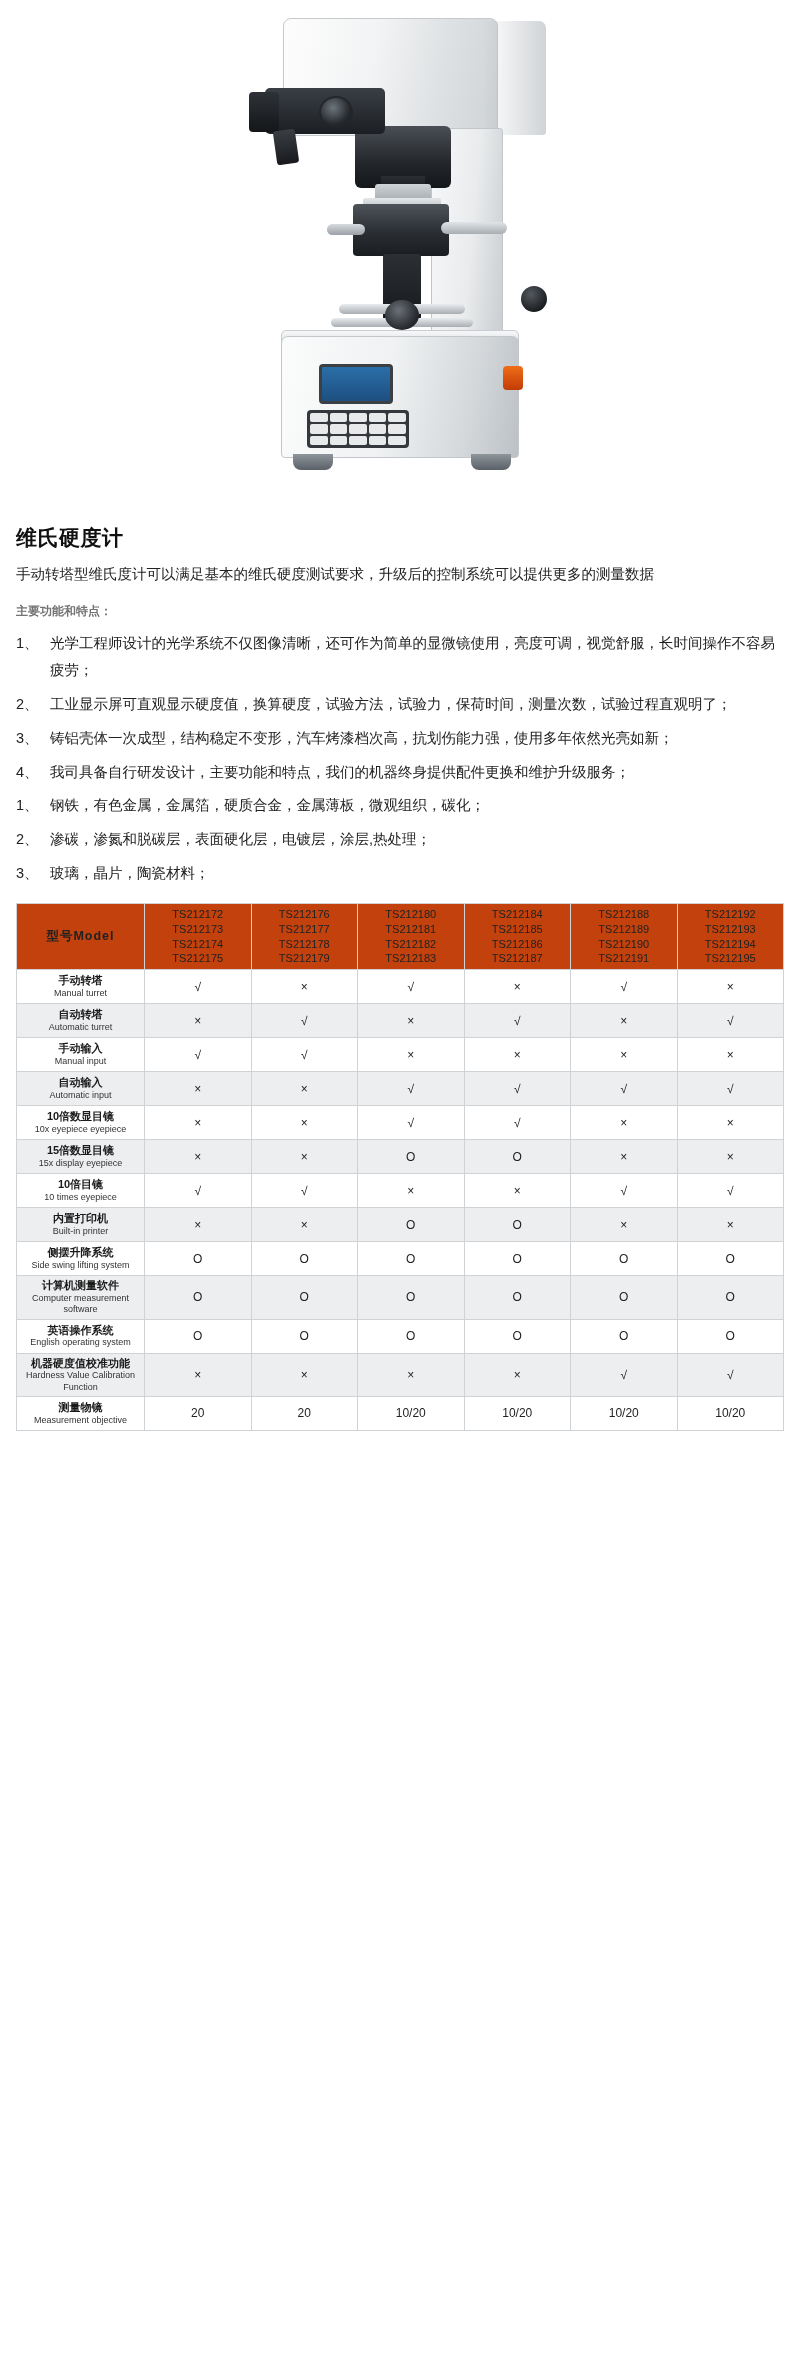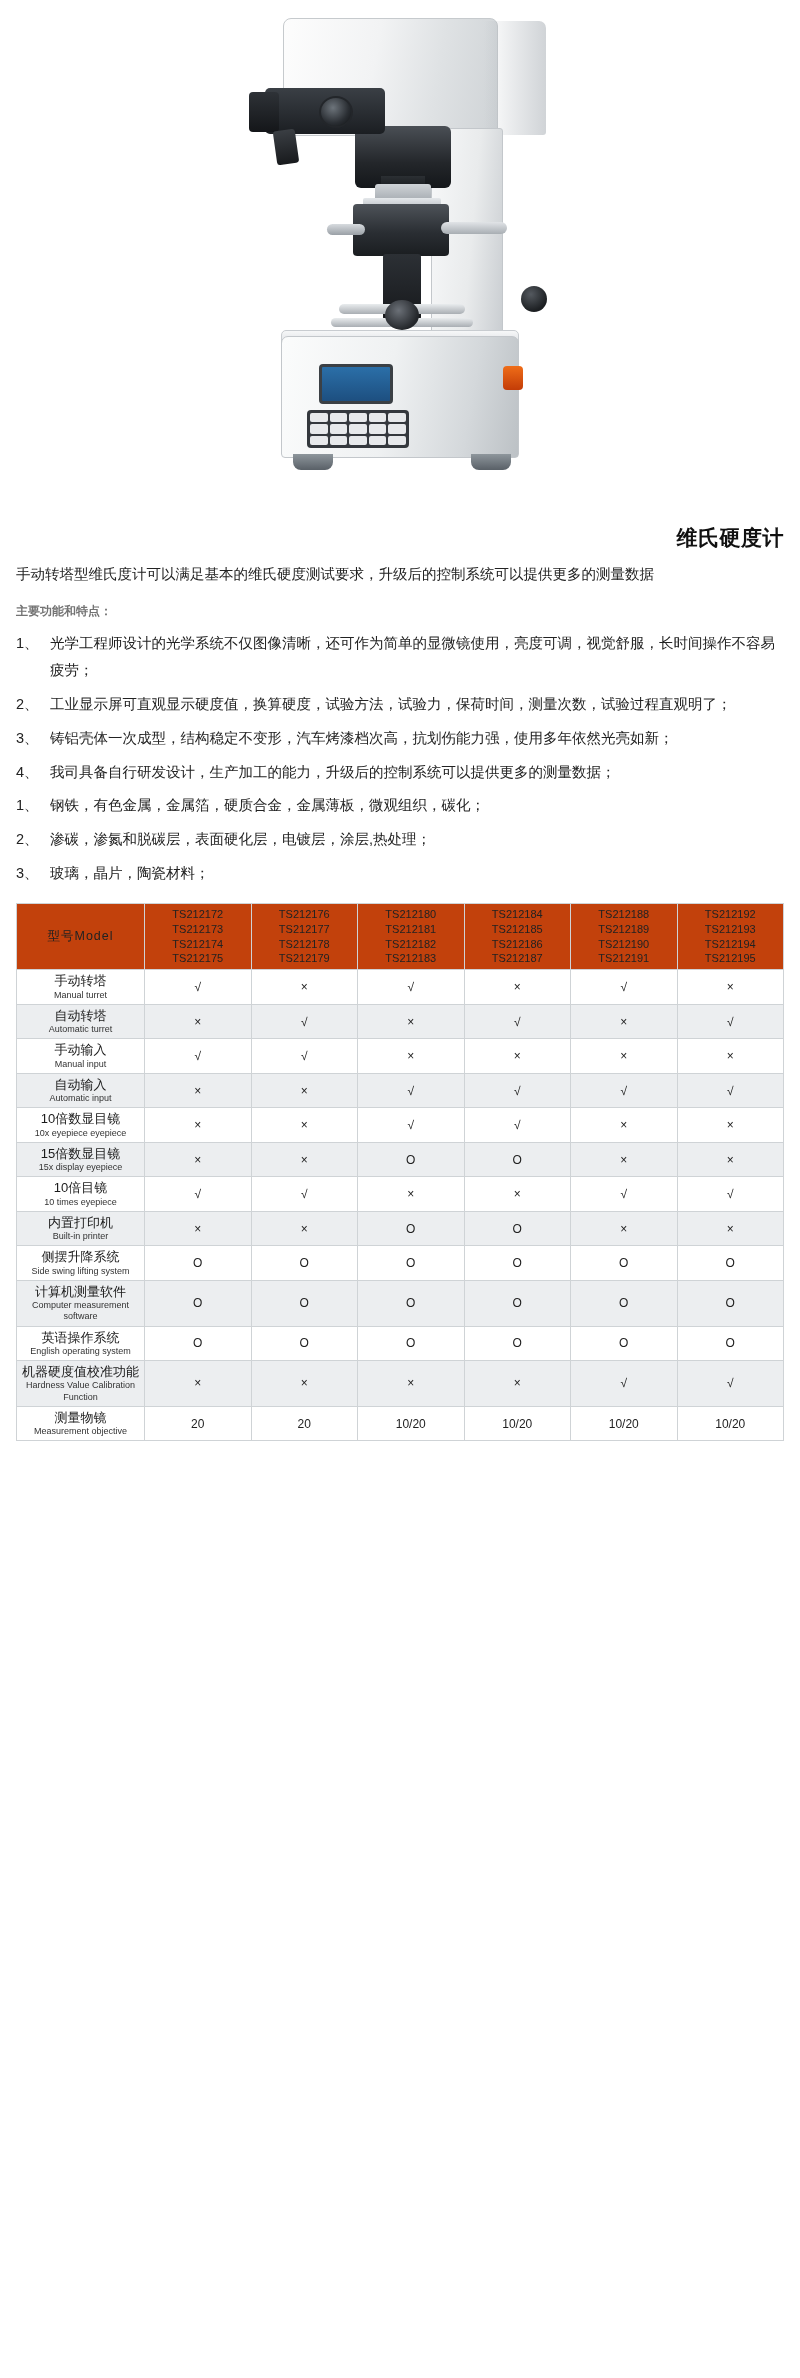--- a/index.html
+++ b/index.html
@@ -179,21 +179,20 @@
   .m-foot-r { left: 236px; }
 
   
   .content { padding: 0 16px; }
   h1.title {
     font-size: 21px;
     font-weight: bold;
     margin: 14px 0 10px 0;
     color: #111;
     letter-spacing: .5px;
-    text-align: right;
   }
   p.lead {
     font-size: 14.5px;
     line-height: 1.75;
     margin: 0 0 14px 0;
     color: #222;
   }
   h2.sub {
     font-size: 12px;
     font-weight: bold;
@@ -238,31 +237,31 @@
     font-weight: normal;
   }
   table.spec thead th {
     background: #c2410c;
     font-size: 11px;
     line-height: 1.35;
     height: 62px;
   }
   table.spec thead th.model-head {
     font-size: 12.5px;
-    font-weight: normal;
+    font-weight: bold;
     letter-spacing: 1px;
   }
   table.spec tbody tr:nth-child(odd) td { background: #ffffff; }
   table.spec tbody tr:nth-child(even) td { background: #eceef0; }
   td.rowlabel {
     font-size: 11px;
     line-height: 1.25;
     padding: 4px 2px;
   }
-  td.rowlabel .cn { display:block; font-size: 13px; color:#1a1a1a; }
+  td.rowlabel .cn { display:block; font-size: 11px; color:#1a1a1a;font-weight:bold; }
   td.rowlabel .en { display:block; font-size: 9px; color: #333; }
   td.val { font-size: 12px; height: 34px; }
   tr.last td { font-size: 12px; }
   .col-label { width: 128px; }
 </style>
 </head>
 <body>
 
 <div class="page">
 
@@ -327,21 +326,21 @@
       <li>
         <span class="num">2、</span>
         <span>工业显示屏可直观显示硬度值，换算硬度，试验方法，试验力，保荷时间，测量次数，试验过程直观明了；</span>
       </li>
       <li>
         <span class="num">3、</span>
         <span>铸铝壳体一次成型，结构稳定不变形，汽车烤漆档次高，抗划伤能力强，使用多年依然光亮如新；</span>
       </li>
       <li>
         <span class="num">4、</span>
-        <span>我司具备自行研发设计，生产加工的能力，升级后的控制系统可以提供更多的测量数据；</span>
+        <span>我司具备自行研发设计，主要功能和特点，我们的机器终身提供配件更换和维护升级服务；</span>
       </li>
     </ol>
 
     <ol class="list">
       <li>
         <span class="num">1、</span>
         <span>钢铁，有色金属，金属箔，硬质合金，金属薄板，微观组织，碳化；</span>
       </li>
       <li>
         <span class="num">2、</span>

